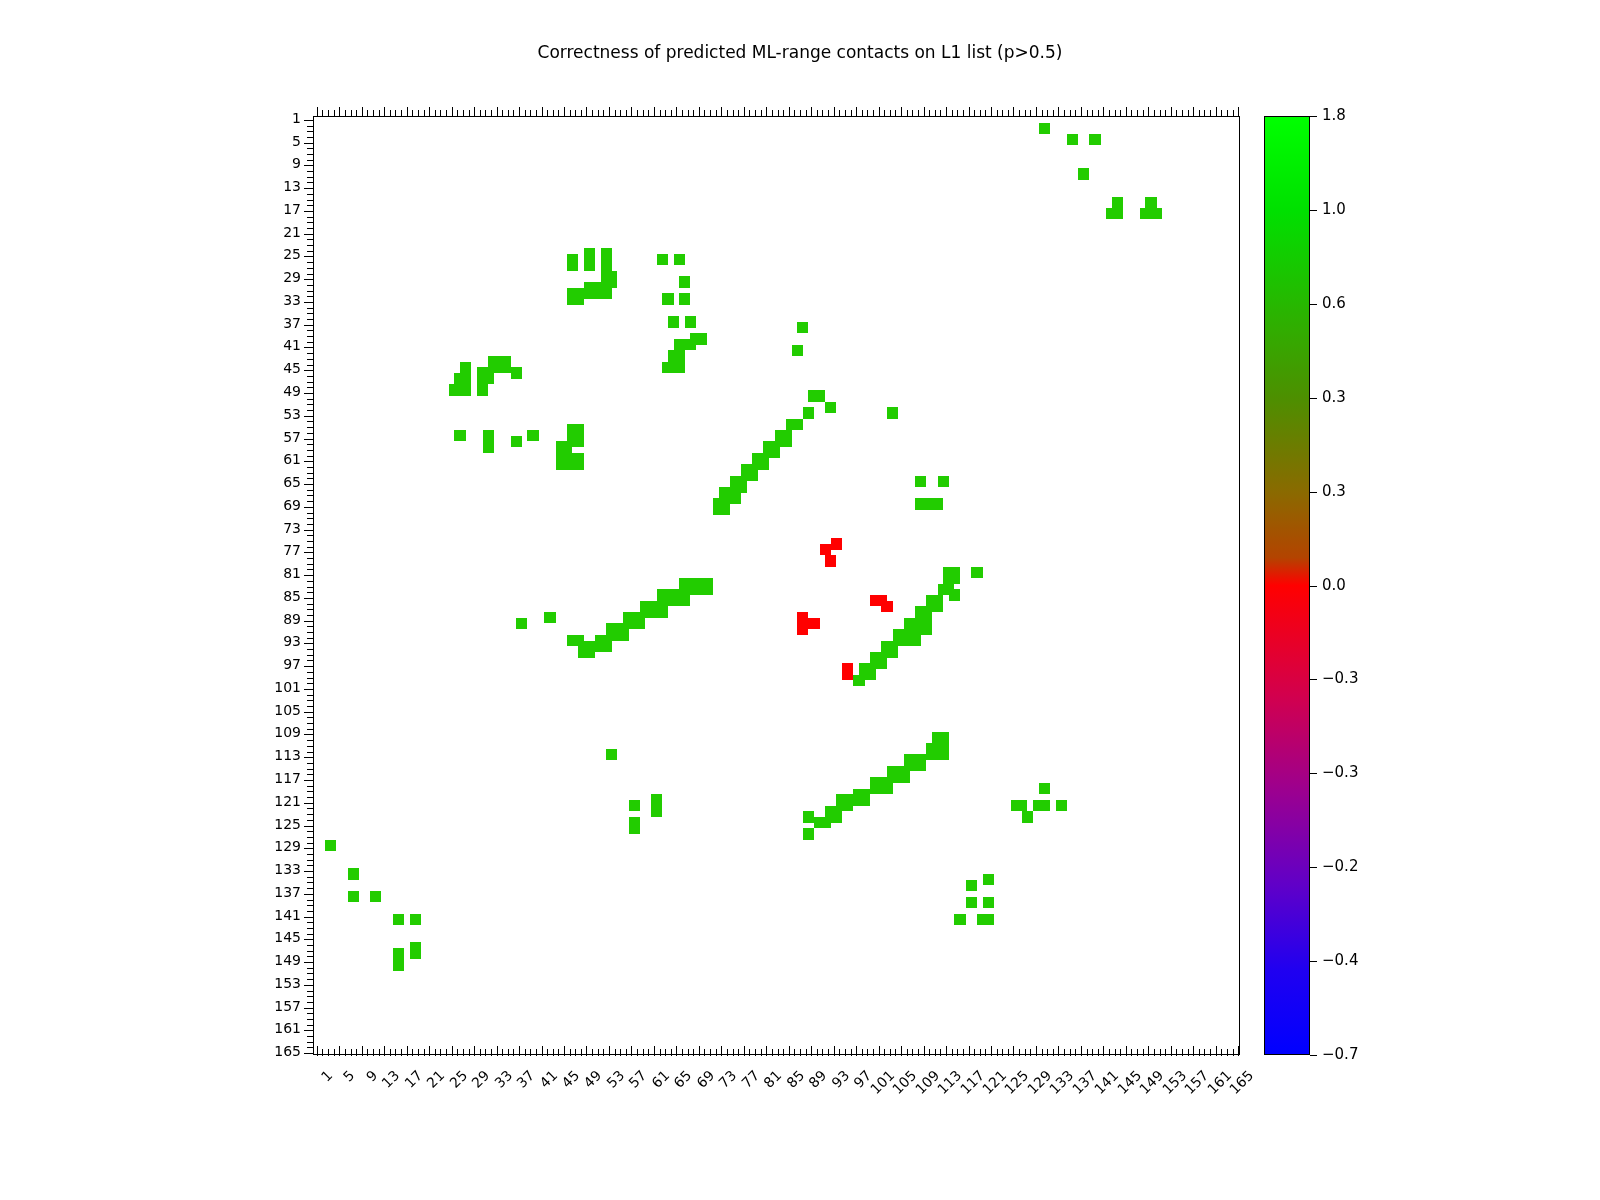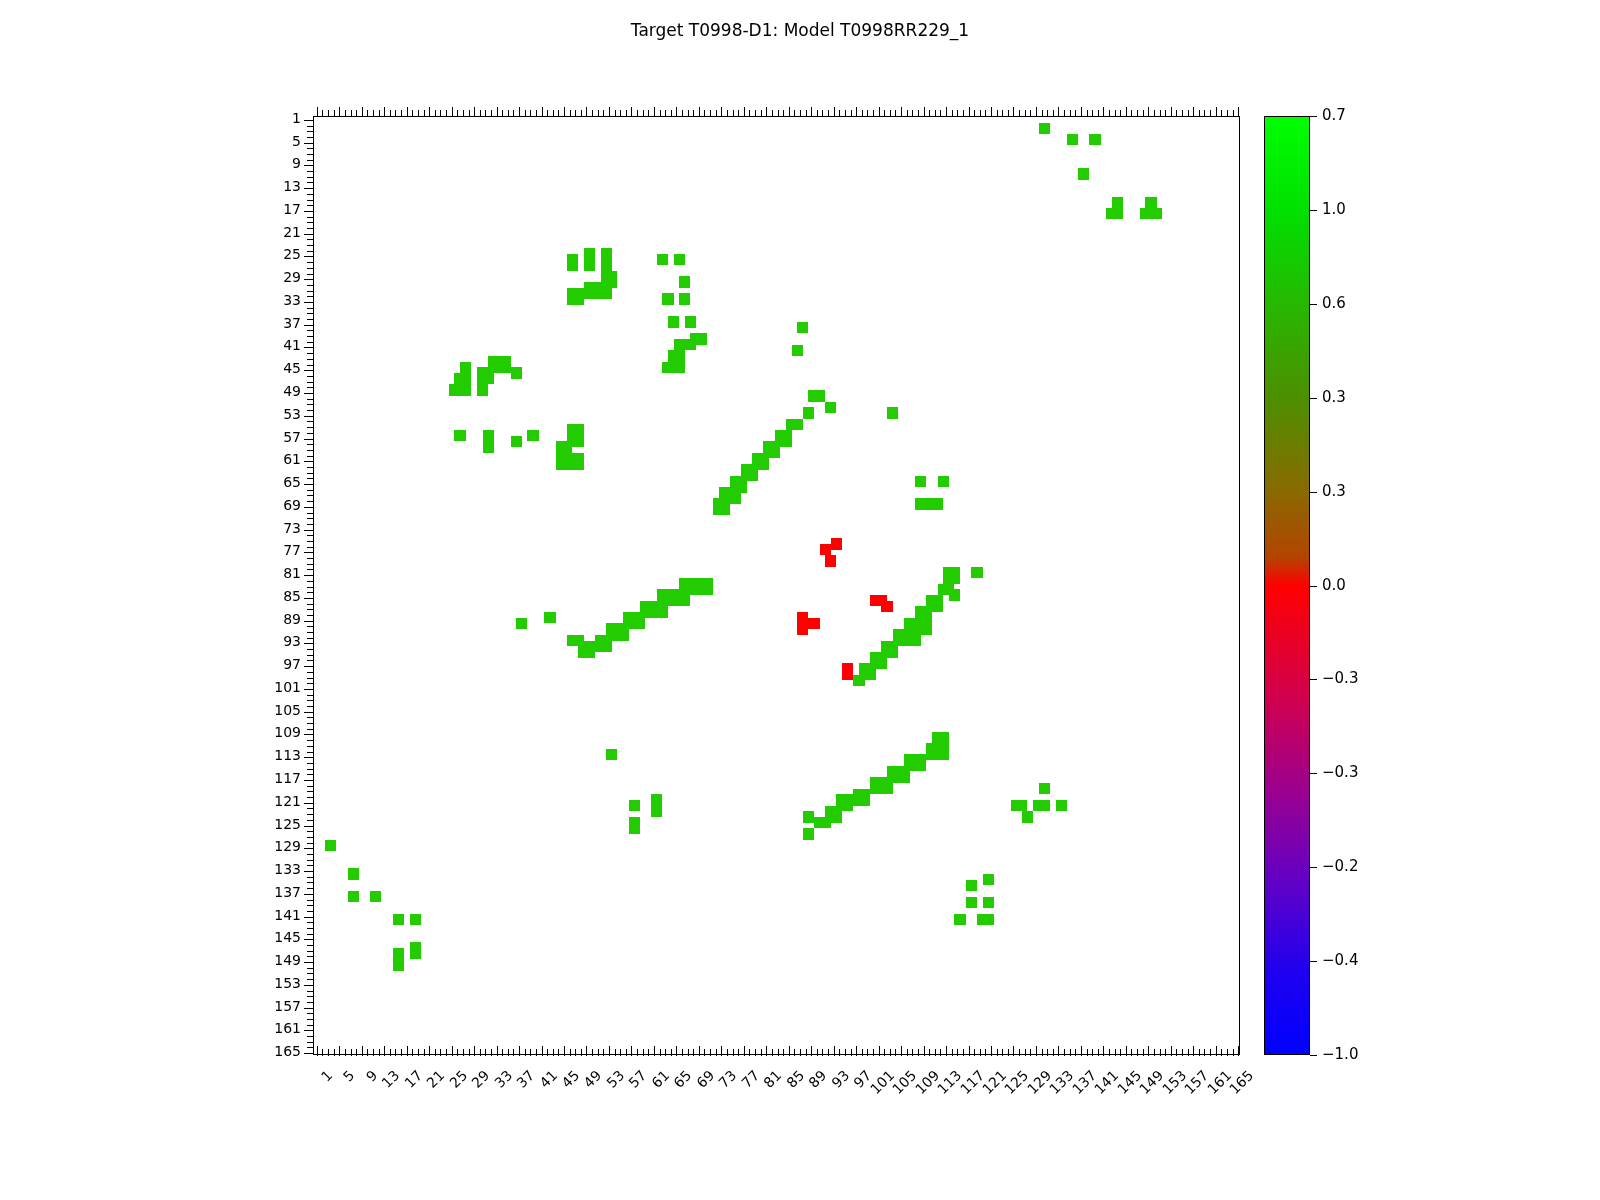--- a/index.html
+++ b/index.html
@@ -36,21 +36,21 @@
           #b34400 47%, #ff0000 50%,
           #d1004f 62%, #9b0090 72%, #6000c8 82%, #2000f0 91%, #0000ff 100%);}
   .cb-tick{position:absolute;left:46px;width:7px;height:1px;background:#000;}
   .cb-label{position:absolute;left:58px;font-size:15px;white-space:nowrap;}
 </style>
 </head>
 <body>
 
 <div id="root">
 
-  <div class="ttl" id="title-line1">Target T0998-D1: Model T0998RR229_1</div>
+  <div class="ttl" id="title-line2">Correctness of predicted ML-range contacts on L1 list (p&gt;0.5)</div>
 
   <div id="plot-frame">
     <div id="cell-layer">
         <div class="cell" style="left: 724.745px; top: 5.69091px; width: 11.2364px; height: 11.3818px; background: rgb(34, 204, 0);"></div>
         <div class="cell" style="left: 752.836px; top: 17.0727px; width: 11.2364px; height: 11.3818px; background: rgb(34, 204, 0);"></div>
         <div class="cell" style="left: 775.309px; top: 17.0727px; width: 11.2364px; height: 11.3818px; background: rgb(34, 204, 0);"></div>
         <div class="cell" style="left: 764.073px; top: 51.2182px; width: 11.2364px; height: 11.3818px; background: rgb(34, 204, 0);"></div>
         <div class="cell" style="left: 797.782px; top: 79.6727px; width: 11.2364px; height: 11.3818px; background: rgb(34, 204, 0);"></div>
         <div class="cell" style="left: 831.491px; top: 79.6727px; width: 11.2364px; height: 11.3818px; background: rgb(34, 204, 0);"></div>
         <div class="cell" style="left: 792.164px; top: 91.0545px; width: 16.8545px; height: 11.3818px; background: rgb(34, 204, 0);"></div>
@@ -764,37 +764,37 @@
       <div class="xlabel" style="left: 1129.77px; top: 1067px;">153</div>
       <div class="xlabel" style="left: 1152.25px; top: 1067px;">157</div>
       <div class="xlabel" style="left: 1174.72px; top: 1067px;">161</div>
       <div class="xlabel" style="left: 1197.19px; top: 1067px;">165</div>
     </div>
 
   <div id="cbar-wrap">
     <div id="cbar"></div>
     <div id="cbar-ticks">
         <div class="cb-tick" style="top: 0px;"></div>
-        <div class="cb-label" style="top: -10px;">0.7</div>
+        <div class="cb-label" style="top: -10px;">1.8</div>
         <div class="cb-tick" style="top: 93.9px;"></div>
         <div class="cb-label" style="top: 83.9px;">1.0</div>
         <div class="cb-tick" style="top: 187.8px;"></div>
         <div class="cb-label" style="top: 177.8px;">0.6</div>
         <div class="cb-tick" style="top: 281.7px;"></div>
         <div class="cb-label" style="top: 271.7px;">0.3</div>
         <div class="cb-tick" style="top: 375.6px;"></div>
         <div class="cb-label" style="top: 365.6px;">0.3</div>
         <div class="cb-tick" style="top: 469.5px;"></div>
         <div class="cb-label" style="top: 459.5px;">0.0</div>
         <div class="cb-tick" style="top: 563.4px;"></div>
         <div class="cb-label" style="top: 553.4px;">−0.3</div>
         <div class="cb-tick" style="top: 657.3px;"></div>
         <div class="cb-label" style="top: 647.3px;">−0.3</div>
         <div class="cb-tick" style="top: 751.2px;"></div>
         <div class="cb-label" style="top: 741.2px;">−0.2</div>
         <div class="cb-tick" style="top: 845.1px;"></div>
         <div class="cb-label" style="top: 835.1px;">−0.4</div>
         <div class="cb-tick" style="top: 939px;"></div>
-        <div class="cb-label" style="top: 929px;">−1.0</div>
+        <div class="cb-label" style="top: 929px;">−0.7</div>
       </div>
   </div>
 
 </div>
 
 </body></html>

